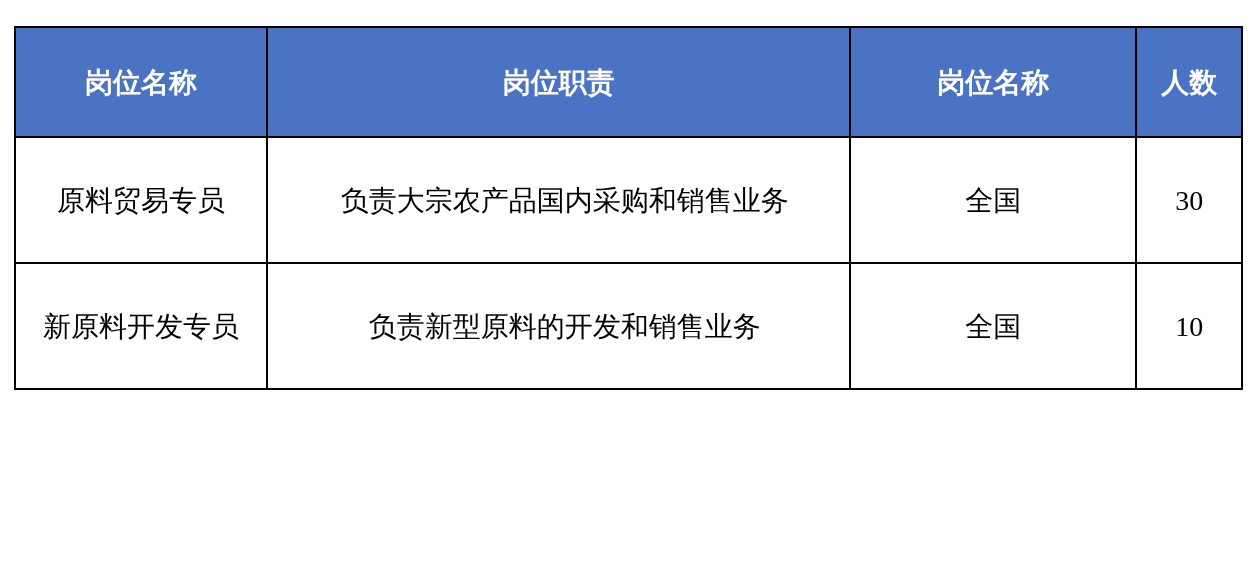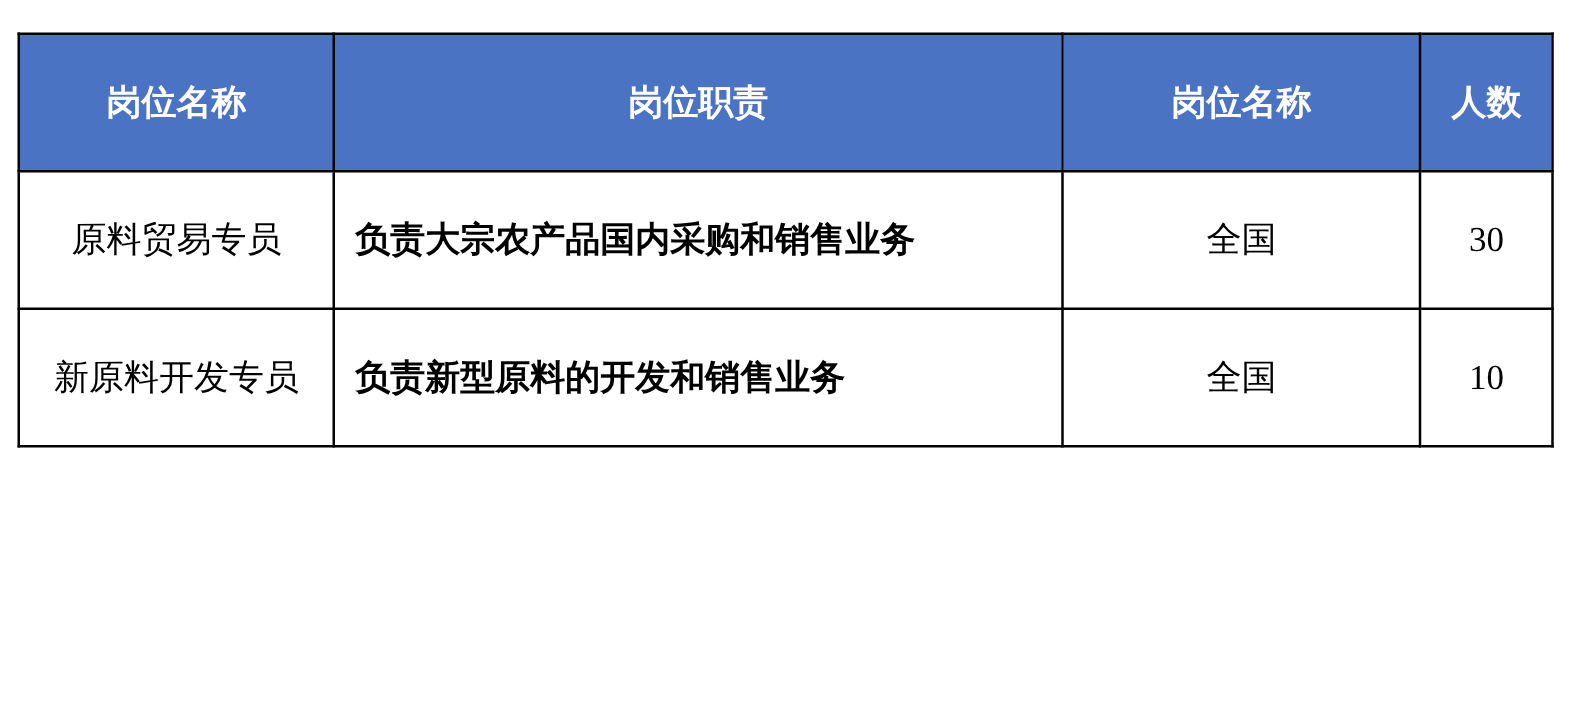--- a/index.html
+++ b/index.html
@@ -28,42 +28,41 @@
   }
   .job-table th,
   .job-table td {
     border: 2px solid #000000;
     padding: 0;
     font-size: 28px;
     line-height: 1.25;
     overflow: hidden;
   }
   .job-table thead tr { height: 110px; }
-  .job-table tbody tr { height: 110px; }
+  .job-table tbody tr { height: 126px; }
   .job-table th {
     background: #4B73C4;
     color: #ffffff;
     font-weight: bold;
     text-align: center;
   }
   .job-table td {
     color: #000000;
     background: #ffffff;
     text-align: center;
     vertical-align: middle;
   }
   .col-position { width: 251px; }
   .col-duty     { width: 580px; }
   .col-location { width: 285px; }
   .col-count    { width: 105px; }
   td.c-duty {
-    text-align: left;
+    text-align: center;
     padding-left: 16px;
     padding-right: 4px;
-    font-weight: bold;
   }
 </style>
 </head>
 <body>
 
 <div class="page">
   <table class="job-table">
     <colgroup>
       <col class="col-position">
       <col class="col-duty">

